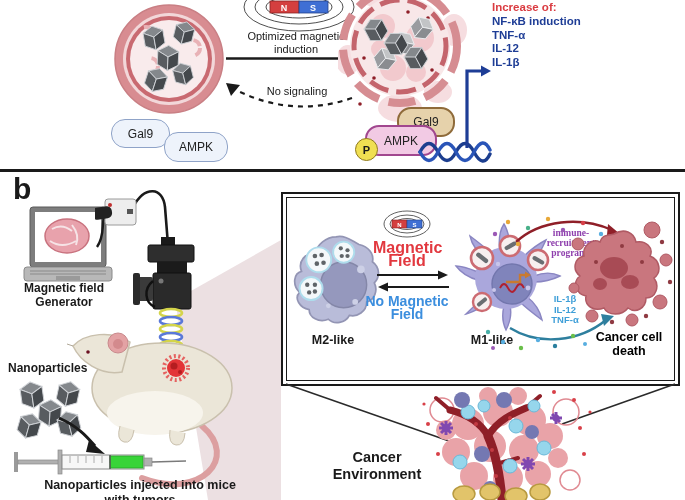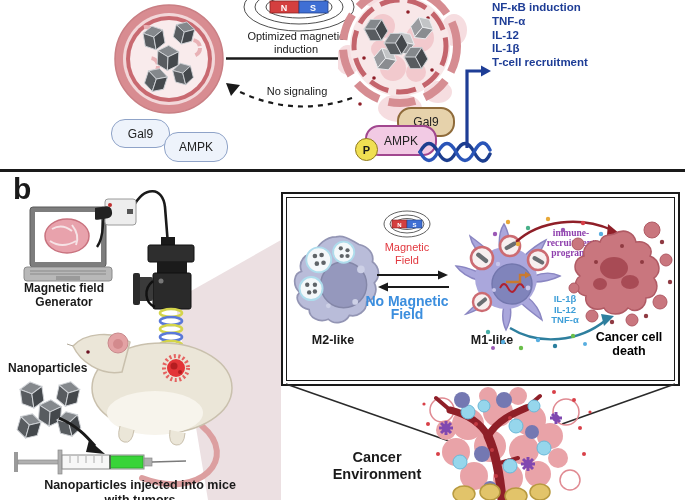--- a/index.html
+++ b/index.html
@@ -17,21 +17,21 @@
             border:1.5px solid #8f7a1f;display:flex;align-items:center;justify-content:center;
             font-size:11px;font-weight:bold;}
   .small-lbl{font-size:11px;line-height:13px;}
   .increase-title{font-size:11.5px;font-weight:bold;color:#da3b41;line-height:13.8px;}
   .increase-item{font-size:11.5px;font-weight:bold;color:#1e3d96;line-height:13.8px;}
   .divider{position:absolute;left:0;top:169px;width:685px;height:2.5px;background:#1a1a1a;}
   .panel-b-label{font-size:30px;font-weight:bold;line-height:30px;}
   .inset-box{position:absolute;left:281px;top:192px;width:395px;height:190px;
              background:#fff;border:2.2px solid #1a1a1a;}
   .inset-inner{position:absolute;left:3px;top:3px;right:3px;bottom:3px;border:1px solid #1a1a1a;}
-  .mf-red{color:#e2383f;font-weight:normal;font-size:11px;line-height:13px;}
+  .mf-red{color:#e2383f;font-weight:bold;font-size:16px;line-height:13px;}
   .mf-blue{color:#3b8ede;font-weight:bold;font-size:14px;line-height:13px;}
   .immune{color:#8e3fad;font-weight:bold;font-size:9.5px;line-height:10px;font-family:Liberation Serif, serif;}
   .cytok{color:#3f9fd8;font-weight:bold;font-size:9.5px;line-height:10.5px;}
   .cancer-lbl{color:#000000;font-weight:bold;font-size:12.5px;line-height:13.5px;}
   .cell-lbl{font-weight:bold;font-size:12.5px;}
   .tumor-lbl{font-weight:bold;font-size:14.5px;line-height:17px;}
   .caption{font-weight:bold;font-size:12.5px;line-height:15px;}
   .gen-lbl{font-weight:bold;font-size:12px;line-height:14px;}
   .nano-lbl{font-weight:bold;font-size:12px;}
   svg text{font-family:"Liberation Sans",sans-serif;}
@@ -150,25 +150,25 @@
     <path d="M2,14 q9,-17 18,0 q9,17 18,0 q9,-17 18,0 q9,17 16,2" fill="none" stroke="#1c3e8f" stroke-width="3.4" stroke-linecap="round"></path>
     <path d="M2,14 q9,17 18,0 q9,-17 18,0 q9,17 18,0 q9,-17 16,-2" fill="none" stroke="#2a55b8" stroke-width="3.4" stroke-linecap="round"></path>
   </svg>
 
   <svg class="abs" style="left:458px;top:62px" width="36" height="90" viewBox="0 0 36 90">
     <polyline points="9,86 9,9 24,9" fill="none" stroke="#1e3d96" stroke-width="3.2"></polyline>
     <polygon points="23,3.5 33,9 23,14.5" fill="#1e3d96"></polygon>
   </svg>
 
   <div class="abs" style="left:492px;top:1px;width:190px">
+    <div class="increase-title">Increase of:</div>
     <div class="increase-item">NF-κB induction</div>
     <div class="increase-item">TNF-α</div>
     <div class="increase-item">IL-12</div>
     <div class="increase-item">IL-1β</div>
-    <div class="increase-item">T-cell recruitment</div>
   </div>
 
   <div class="divider"></div>
 
   <div class="abs panel-b-label" style="left:13px;top:174px">b</div>
 
   <svg class="abs" style="left:170px;top:235px" width="112" height="265" viewBox="0 0 112 265">
     <polygon points="5,65 111,5 111,265 38,265" fill="#ece0e2"></polygon>
   </svg>
 

